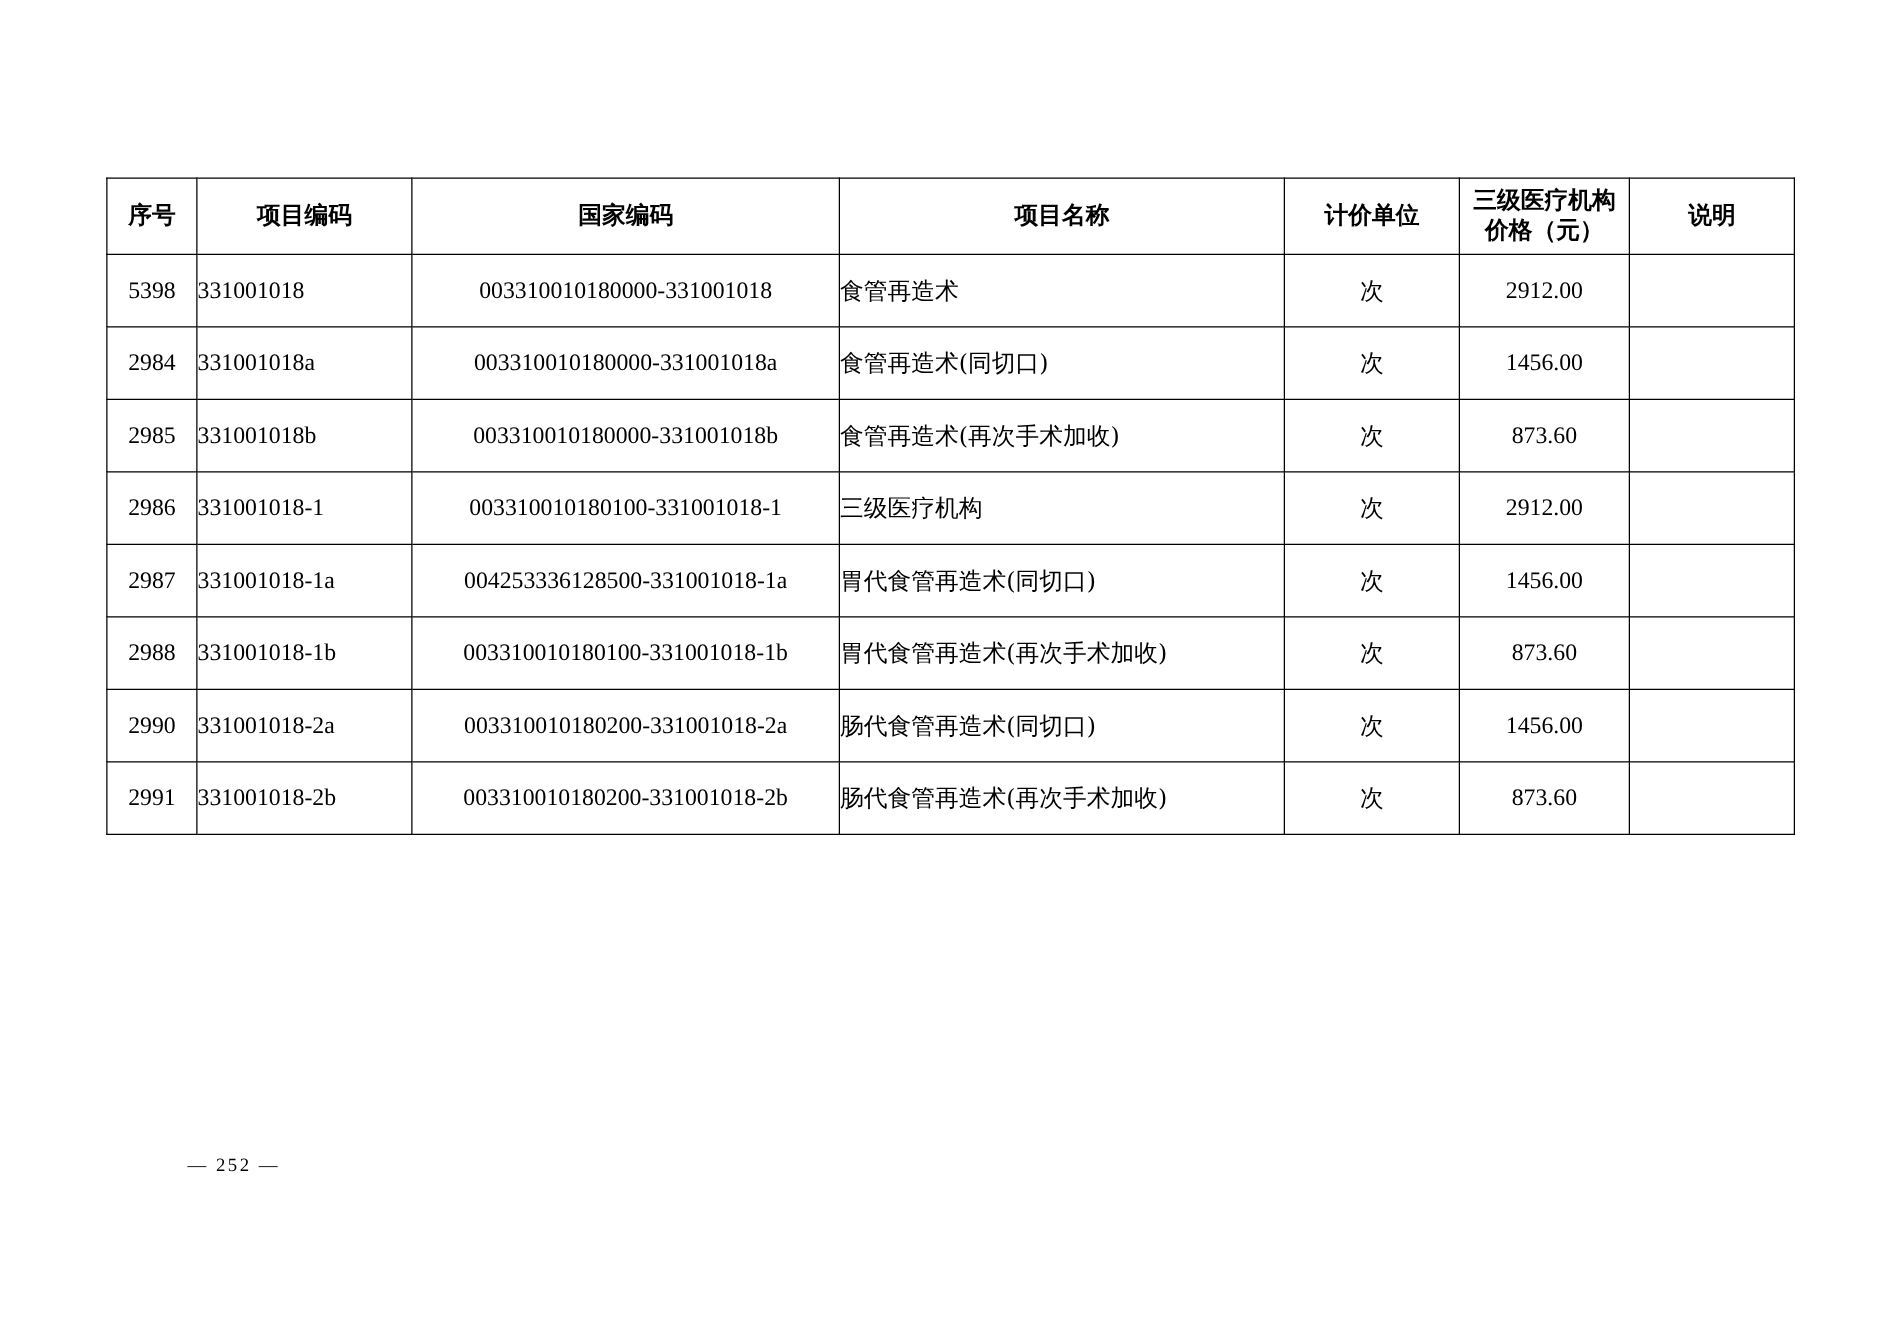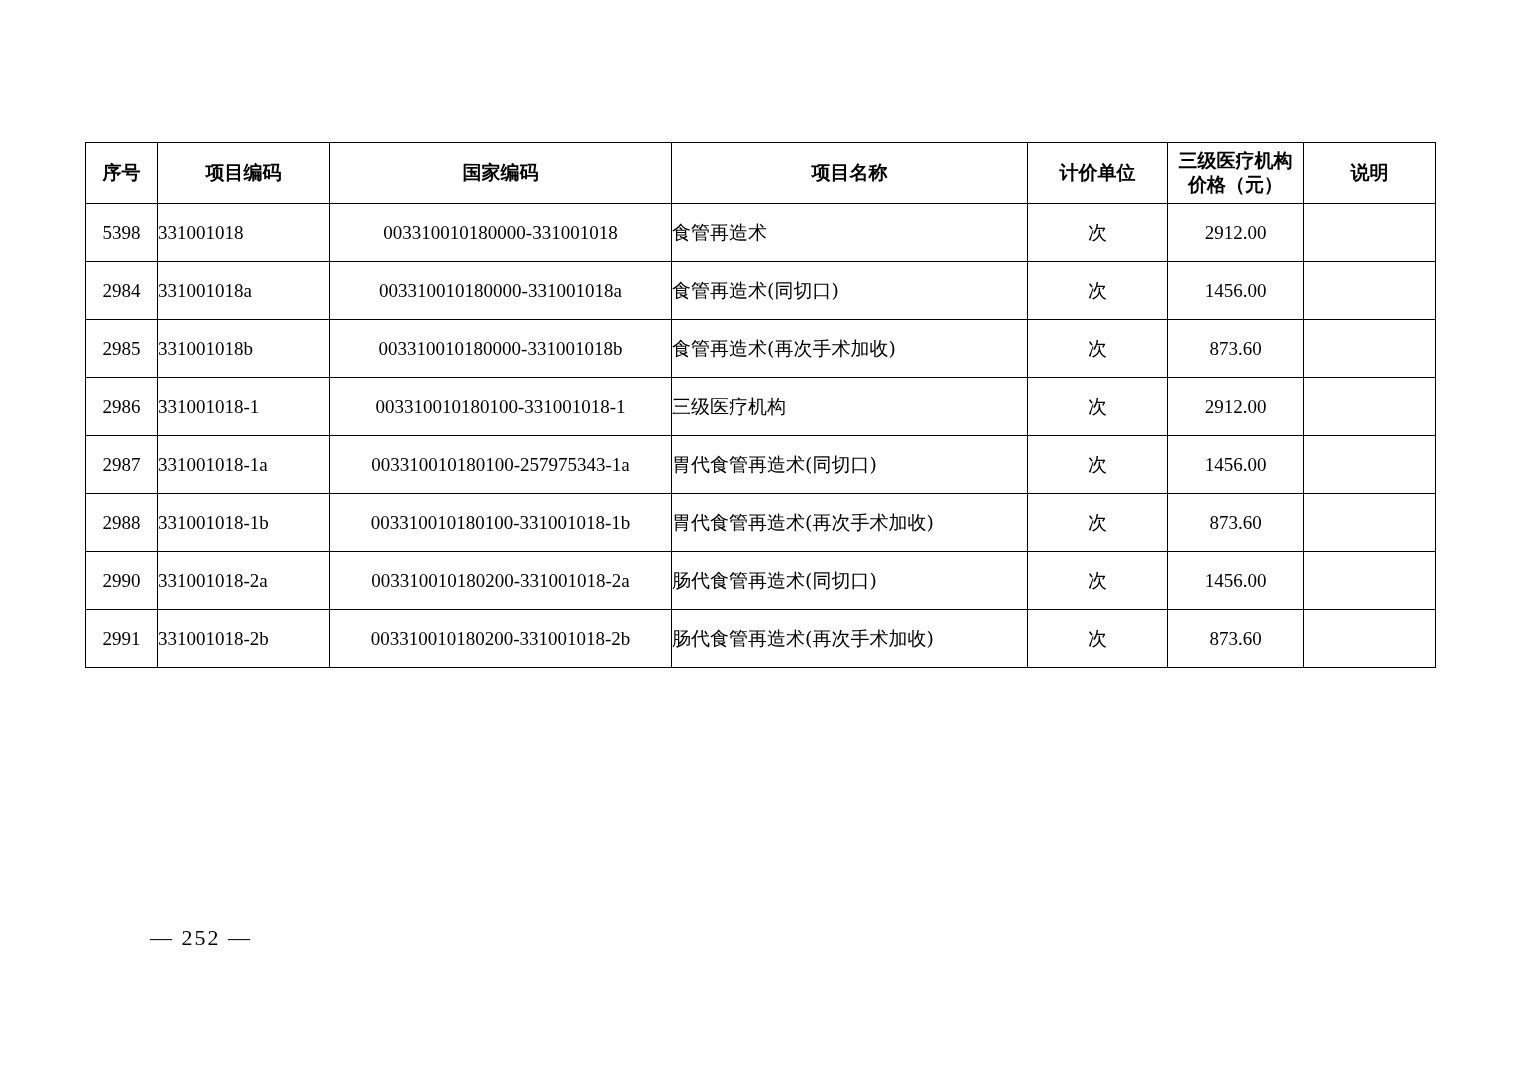--- a/index.html
+++ b/index.html
@@ -64,21 +64,21 @@
   .c-price { text-align: center; }
   .c-note  { text-align: center; }
 
   .cjk {
     font-family: "DejaVu Serif", "Liberation Serif", serif;
   }
   .page-number {
     position: absolute;
     left: 150px;
     top: 925px;
-    font-size: 22px;
+    font-size: 15px;
     letter-spacing: 2px;
     font-family: "Liberation Serif", "DejaVu Serif", serif;
   }
 </style>
 </head>
 <body>
 
 <div class="page">
 
   <table class="price-table">
@@ -138,21 +138,21 @@
           <td class="c-code">331001018-1</td>
           <td class="c-natl">003310010180100-331001018-1</td>
           <td class="c-name cjk">三级医疗机构</td>
           <td class="c-unit cjk">次</td>
           <td class="c-price">2912.00</td>
           <td class="c-note cjk"></td>
         </tr>
         <tr>
           <td class="c-seq">2987</td>
           <td class="c-code">331001018-1a</td>
-          <td class="c-natl">003310010180100-257975343-1a</td>
+          <td class="c-natl">004253336128500-331001018-1a</td>
           <td class="c-name cjk">胃代食管再造术(同切口)</td>
           <td class="c-unit cjk">次</td>
           <td class="c-price">1456.00</td>
           <td class="c-note cjk"></td>
         </tr>
         <tr>
           <td class="c-seq">2988</td>
           <td class="c-code">331001018-1b</td>
           <td class="c-natl">003310010180100-331001018-1b</td>
           <td class="c-name cjk">胃代食管再造术(再次手术加收)</td>

